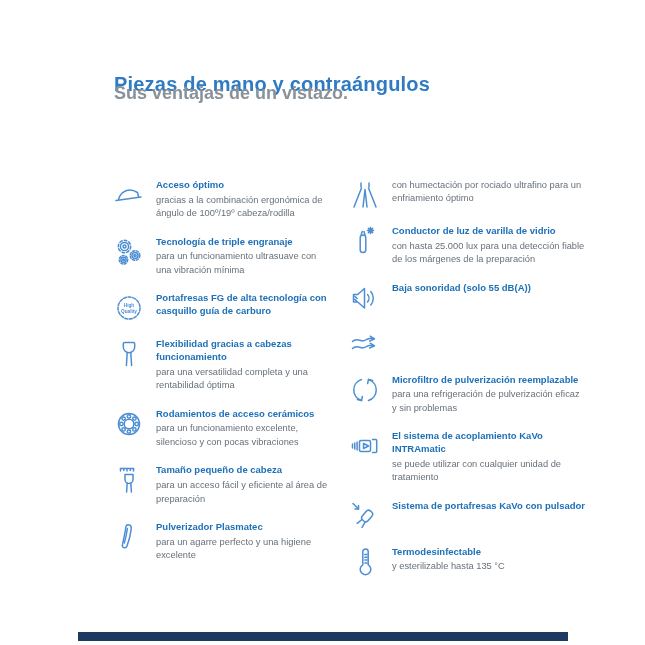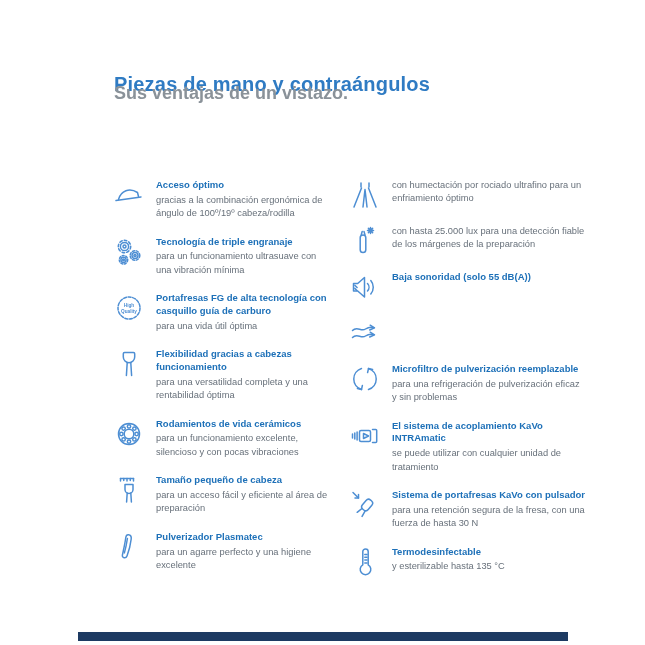--- a/index.html
+++ b/index.html
@@ -101,21 +101,20 @@
   <div class="item">
     <span class="icon">
           <svg viewBox="0 0 30 30">
             <circle cx="15" cy="15" r="11" stroke-dasharray="3 1.6"></circle>
             <text x="15" y="13.8">High</text>
             <text x="15" y="19.6">Quality</text>
           </svg>
         </span>
     <div class="item-text">
       <div class="item-title">Portafresas FG de alta tecnología con casquillo guía de carburo</div>
-      <div class="item-body">para una vida útil óptima</div>
     </div>
   </div>
 
   <div class="item">
     <span class="icon">
           <svg viewBox="0 0 30 30">
             <path d="M10.5 3.5 h9 a1.2 1.2 0 0 1 1.2 1.2 v3.3 a5.7 5.7 0 0 1 -11.4 0 v-3.3 a1.2 1.2 0 0 1 1.2 -1.2 z"></path>
             <path d="M13.2 13.8 L12.4 26.5"></path>
             <path d="M16.8 13.8 L17.6 26.5"></path>
           </svg>
@@ -135,21 +134,21 @@
             <circle cx="20.4" cy="20.4" r="1.7"></circle>
             <circle cx="15" cy="22.6" r="1.7"></circle>
             <circle cx="9.6" cy="20.4" r="1.7"></circle>
             <circle cx="7.4" cy="15" r="1.7"></circle>
             <circle cx="9.6" cy="9.6" r="1.7"></circle>
             <circle cx="15" cy="7.4" r="1.7"></circle>
             <circle cx="20.4" cy="9.6" r="1.7"></circle>
           </svg>
         </span>
     <div class="item-text">
-      <div class="item-title">Rodamientos de vida cerámicos</div>
+      <div class="item-title">Rodamientos de acceso cerámicos</div>
       <div class="item-body">para un funcionamiento excelente, silencioso y con pocas vibraciones</div>
     </div>
   </div>
 
   <div class="item">
     <span class="icon">
           <svg viewBox="0 0 30 30">
             <path d="M6.5 3.5 h13"></path>
             <path d="M6.5 3.5 v2.6 M9.75 3.5 v1.9 M13 3.5 v2.6 M16.25 3.5 v1.9 M19.5 3.5 v2.6"></path>
             <path d="M11 9.5 h8 v5 a4 4 0 0 1 -8 0 z"></path>
@@ -192,20 +191,21 @@
 
   <div class="item">
     <span class="icon">
           <svg viewBox="0 0 30 30">
             <rect x="10.2" y="9" width="5.6" height="17.5" rx="2.8"></rect>
             <path d="M11.2 9 L12.2 5.5 M15 9 L14 5.5"></path>
             <path d="M17.5 4.5 h6 M20.5 1.5 v6 M18.4 2.4 l4.2 4.2 M22.6 2.4 l-4.2 4.2"></path>
           </svg>
         </span>
     <div class="item-text">
+      <div class="item-title">Conductor de luz de varilla de vidrio</div>
       <div class="item-body">con hasta 25.000 lux para una detección fiable de los márgenes de la preparación</div>
     </div>
   </div>
 
   <div class="item">
     <span class="icon">
           <svg viewBox="0 0 30 30">
             <path d="M3.5 11.5 v7.5 h4.2 L14.5 25 V5.5 L7.7 11.5 z"></path>
             <path d="M4.8 13.2 l2.3 2.3 M4.8 16.4 l2.1 2.1"></path>
             <path d="M17.5 11.5 a5.5 5.5 0 0 1 0 7.5"></path>
@@ -264,21 +264,20 @@
             <path d="M3 2.5 L8.5 8"></path>
             <path d="M8.5 4.5 V8 H5"></path>
             <g transform="rotate(40 16 16)">
               <rect x="12.5" y="8.5" width="7.5" height="12" rx="3.2"></rect>
               <path d="M14.5 20.5 l-1.2 6 M18.5 20.5 l1.2 6"></path>
             </g>
           </svg>
         </span>
     <div class="item-text">
       <div class="item-title">Sistema de portafresas KaVo con pulsador</div>
-      <div class="item-body">para una retención segura de la fresa, con una fuerza de hasta 30 N</div>
     </div>
   </div>
 
   <div class="item">
     <span class="icon">
           <svg viewBox="0 0 30 30">
             <path d="M12.8 4.6 a2.7 2.7 0 0 1 5.4 0 v13.2 a5.3 5.3 0 1 1 -5.4 0 z"></path>
             <path d="M14.8 7.5 h2.2 M14.8 10.3 h2.2 M14.8 13.1 h2.2 M14.8 15.9 h2.2"></path>
           </svg>
         </span>

